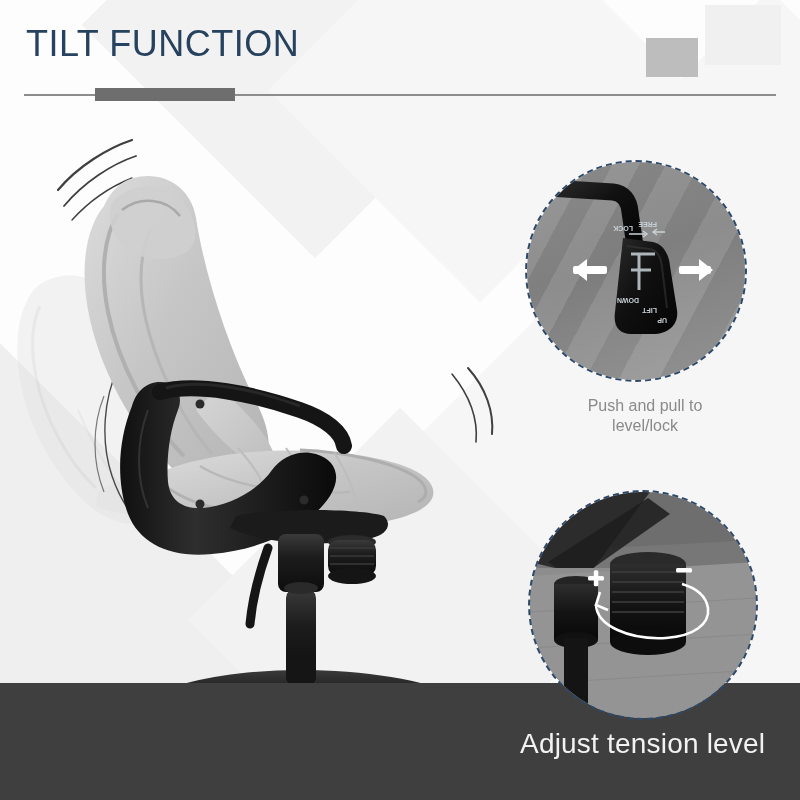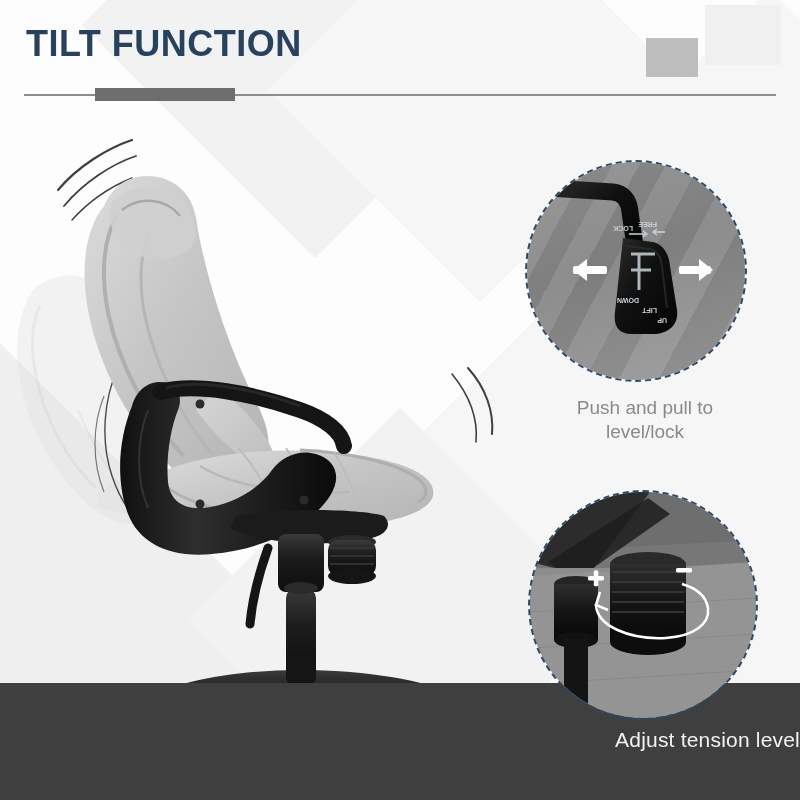--- a/index.html
+++ b/index.html
@@ -12,51 +12,51 @@
 
   
   .bg-layer{position:absolute;inset:0;overflow:hidden;}
   .wm{position:absolute;background:#f2f2f2;}
   .wm.b{background:#f6f6f6;}
   .wm.c{background:#efefef;}
 
   
   .title{
     position:absolute;left:26px;top:26px;
-    font-size:36px;font-weight:bold;letter-spacing:.5px;
+    font-size:36px;font-weight:normal;letter-spacing:.5px;
     color:#27425e;line-height:1;white-space:nowrap;
   }
   .divider-thin{position:absolute;left:24px;top:94px;width:752px;height:2px;background:#8d8d8d;}
   .divider-block{position:absolute;left:95px;top:88px;width:140px;height:13px;background:#6e6e6e;}
 
   .sq-light{position:absolute;left:705px;top:5px;width:76px;height:60px;background:#f0f0f0;}
   .sq-mid{position:absolute;left:646px;top:38px;width:52px;height:39px;background:#bdbdbd;}
 
   
   .band{position:absolute;left:0;top:683px;width:800px;height:117px;background:#3f3f3f;}
   .band-label{
     position:absolute;left:520px;top:728px;width:280px;
-    text-align:right;color:#f2f2f2;font-size:21px;letter-spacing:.2px;
+    text-align:left;color:#f2f2f2;font-size:28px;letter-spacing:.2px;
   }
 
   
   .callout{position:absolute;border-radius:50%;overflow:hidden;}
   .ring{
     position:absolute;border-radius:50%;
     border:2px dashed #2d4868;
     box-sizing:border-box;pointer-events:none;
   }
   .c1{left:527px;top:162px;width:218px;height:218px;}
   .c1r{left:525px;top:160px;width:222px;height:222px;}
   .c2{left:530px;top:492px;width:226px;height:226px;}
   .c2r{left:528px;top:490px;width:230px;height:230px;}
 
   .cap{
     position:absolute;text-align:center;color:#8a8a8a;
-    font-size:19px;line-height:1.25;
+    font-size:16px;line-height:1.25;
   }
   .cap1{left:520px;top:396px;width:250px;}
 
   
   .photo1{position:absolute;inset:0;
     background:
       linear-gradient(118deg, rgba(255,255,255,.10) 0 6%, rgba(0,0,0,.05) 6% 12%, rgba(255,255,255,.08) 12% 19%, rgba(0,0,0,.04) 19% 26%, rgba(255,255,255,.07) 26% 34%, rgba(0,0,0,.05) 34% 42%, rgba(255,255,255,.06) 42% 52%, rgba(0,0,0,.04) 52% 62%, rgba(255,255,255,.07) 62% 74%, rgba(0,0,0,.05) 74% 86%, rgba(255,255,255,.05) 86% 100%),
       linear-gradient(160deg,#8f8f8f 0%,#848484 45%,#9a9a9a 100%);
   }
   .photo2{position:absolute;inset:0;

